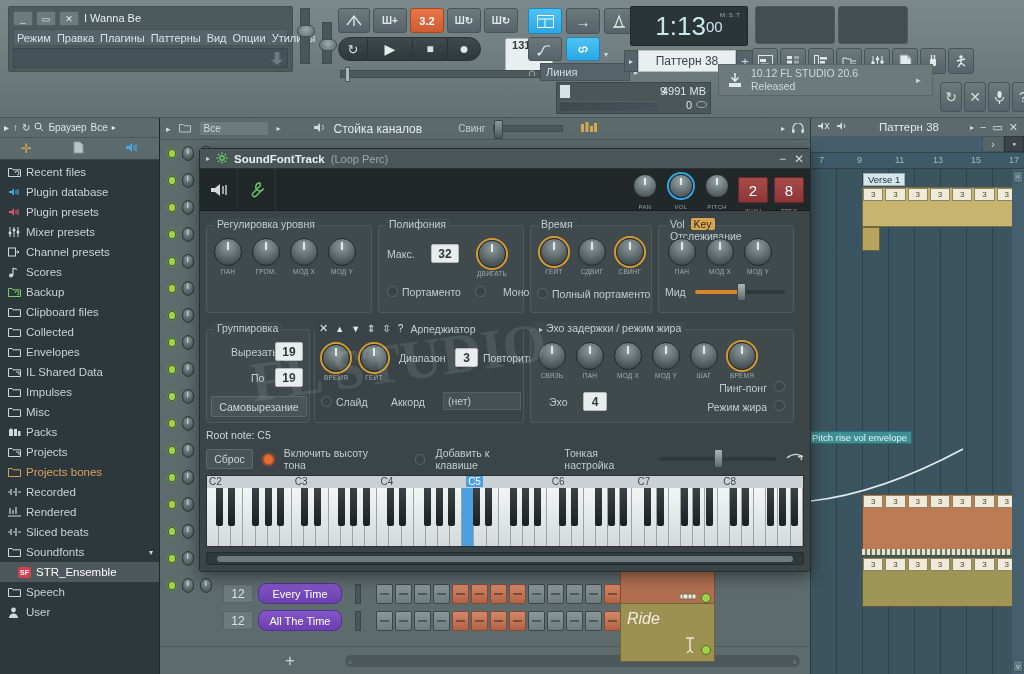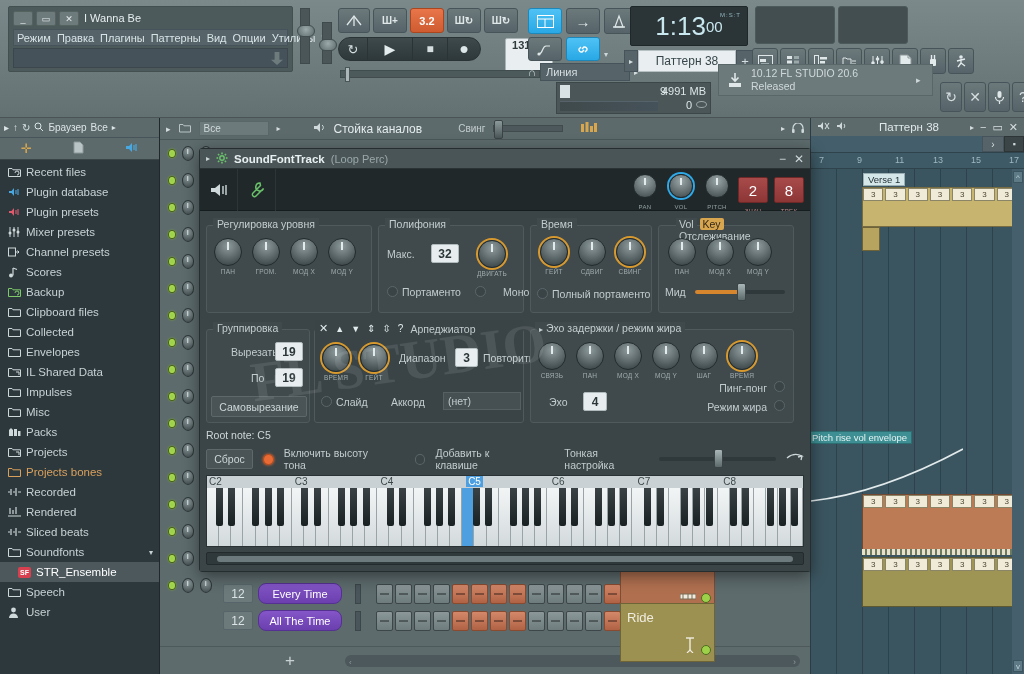--- a/index.html
+++ b/index.html
@@ -972,21 +972,21 @@
       <svg width="16" height="12" viewBox="0 0 16 12">
           <rect x="0" y="3" width="16" height="5" fill="#f0ece0" stroke="#7a6a50"></rect>
           <line x1="3" y1="3" x2="3" y2="8" stroke="#7a6a50"></line>
           <line x1="8" y1="3" x2="8" y2="8" stroke="#7a6a50"></line>
           <line x1="12" y1="3" x2="12" y2="8" stroke="#7a6a50"></line>
         </svg>
     </div>
     <div style="position:absolute; right:3px; top:22px; width:10px; height:10px; border-radius:50%; background:#9ed14a; border:1px solid #4d6a1f;"></div>
   </div>
   <div style="position:absolute; left:620px; top:603px; width:95px; height:59px; background:#9c9150; border:1px solid #6e6436;">
-    <div style="position:absolute; left:6px; top:6px; font-size:13px; color:#f0ece0;">Ride</div>
+    <div style="position:absolute; left:6px; top:6px; font-size:16px; color:#f0ece0;font-style:italic;">Ride</div>
     <div style="position:absolute; right:18px; bottom:6px;">
       <svg width="12" height="16" viewBox="0 0 12 16">
           <line x1="6" y1="1" x2="6" y2="13" stroke="#f0ece0" stroke-width="1.4"></line>
           <line x1="2" y1="1" x2="10" y2="1" stroke="#f0ece0" stroke-width="1.4"></line>
           <path d="M3 16 L6 13 L9 16" stroke="#f0ece0" fill="none" stroke-width="1.2"></path>
         </svg>
     </div>
     <div style="position:absolute; right:3px; bottom:6px; width:10px; height:10px; border-radius:50%; background:#9ed14a; border:1px solid #4d6a1f;"></div>
   </div>
 
@@ -1104,21 +1104,21 @@
           <div class="kb">
               <div class="c ring"></div>
               <div class="l">СВИНГ</div>
             </div>
         </div>
         <span class="radio" style="position:absolute; left:6px; top:62px;"></span>
         <span class="lbl" style="position:absolute; left:21px; top:62px;">Полный портаменто</span>
       </div>
 
       <div class="grp" style="left:458px; top:14px; width:136px; height:88px;">
-        <span class="grp-t" style="left:13px; background:transparent;">
+        <span class="grp-t" style="left:4px; background:transparent;">
           <span style="background:#404a4d; padding:0 3px;">Vol</span>
           <span style="background:#d8a64e; color:#33291a; padding:0 3px; border-radius:2px;">Key</span>
           <span style="background:#404a4d; padding:0 3px;">Отслеживание</span>
         </span>
         <div class="knobrow" style="left:6px; top:12px;">
           <div class="kb">
               <div class="c"></div>
               <div class="l">ПАН</div>
             </div>
           <div class="kb">

